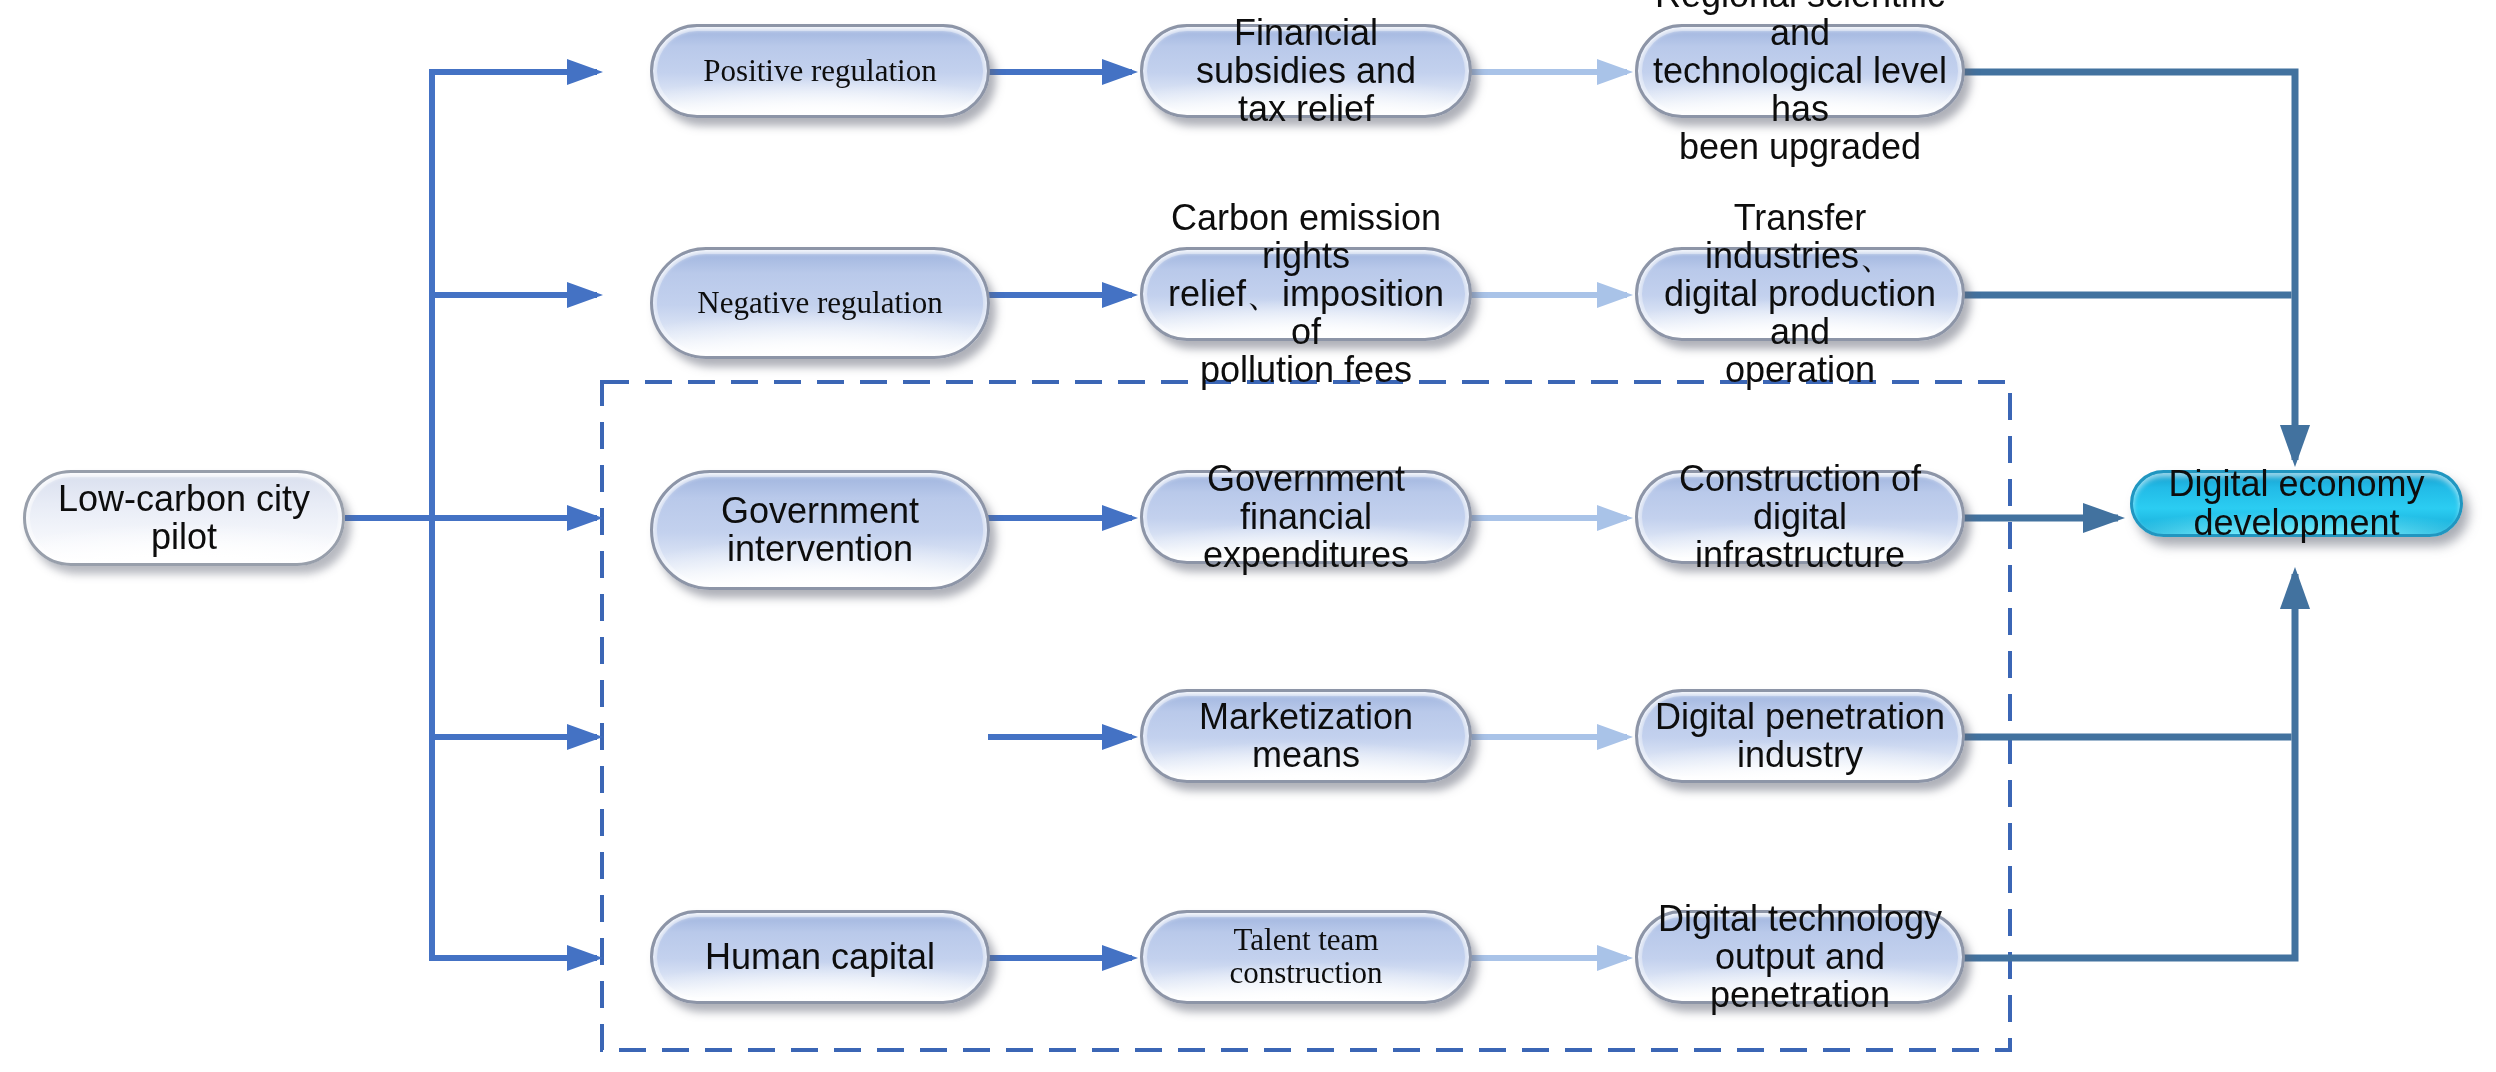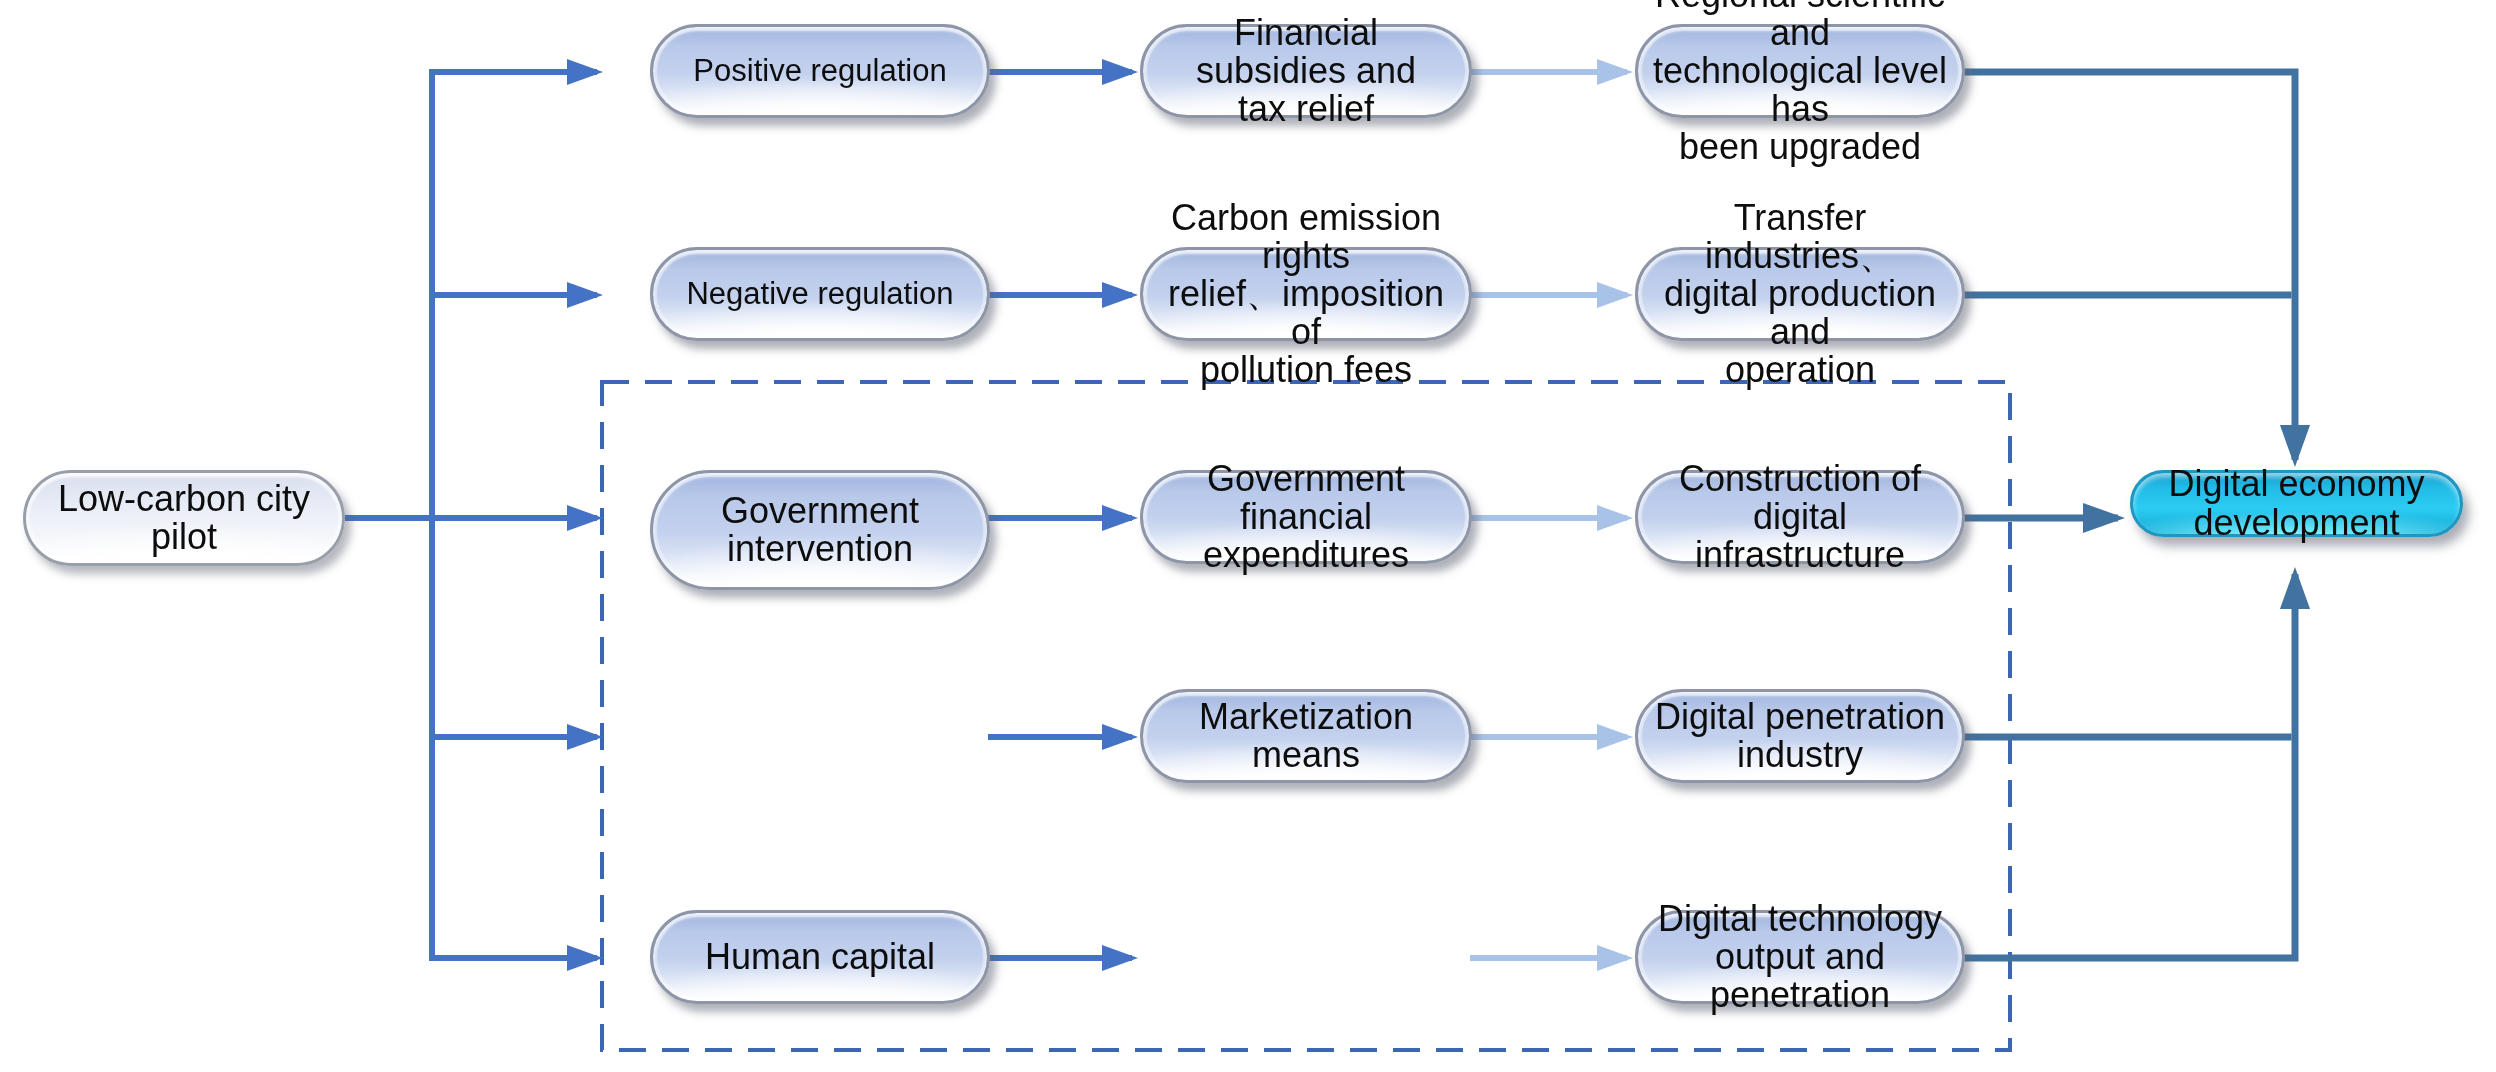--- a/index.html
+++ b/index.html
@@ -44,21 +44,21 @@
   .node.cyan{
     background:
       radial-gradient(ellipse 105% 85% at 50% 115%, rgba(255,255,255,0.95) 4%, rgba(120,240,255,0.95) 22%, rgba(70,220,248,0) 62%),
       linear-gradient(180deg,#179fce 0%,#22bbe7 24%,#2bcdf2 58%,#14a6d3 100%);
     border:3px solid #2196c0;
     box-shadow:
       inset 0 4px 5px rgba(255,255,255,0.55),
       6px 9px 11px rgba(100,105,120,0.55);
   }
   .serif{
-    font-family:Liberation Sans, sans-serif;
+    font-family:Liberation Serif, serif;
     font-size:31px;
   }
 </style>
 </head>
 <body>
 
 <div id="canvas">
 
   <svg id="connectors" viewBox="0 0 2496 1072" xmlns="http://www.w3.org/2000/svg">
     <defs>
@@ -100,33 +100,35 @@
     <path d="M1963 72 L2295 72 L2295 460" stroke="#42729F" stroke-width="7" fill="none" marker-end="url(#mSteel)"></path>
     <path d="M1963 295 H 2291.5" stroke="#42729F" stroke-width="7" fill="none"></path>
     <path d="M1963 518 H 2118" stroke="#42729F" stroke-width="7" fill="none" marker-end="url(#mSteel)"></path>
     <path d="M1963 737 H 2291.5" stroke="#42729F" stroke-width="7" fill="none"></path>
     <path d="M1963 958 L2295 958 L2295 574" stroke="#42729F" stroke-width="7" fill="none" marker-end="url(#mSteel)"></path>
   </svg>
 
   <div class="node white" style="left:23px;top:470px;width:322px;height:96px">Low-carbon city pilot</div>
 
   <div class="node blue serif" style="left:650px;top:24px;width:340px;height:94px">Positive regulation</div>
-  <div class="node blue serif" style="left:650px;top:247px;width:340px;height:94px">Negative regulation</div>
+  <div class="node blue serif" style="left:650px;top:247px;width:340px;height:112px">Negative regulation</div>
   <div class="node blue" style="left:650px;top:470px;width:340px;height:120px">Government
 intervention</div>
   <div class="node blue" style="left:650px;top:910px;width:340px;height:94px">Human capital</div>
 
   <div class="node blue" style="left:1140px;top:24px;width:332px;height:94px">Financial subsidies and
 tax relief</div>
   <div class="node blue" style="left:1140px;top:247px;width:332px;height:94px">Carbon emission rights
 relief、imposition of
 pollution fees</div>
   <div class="node blue" style="left:1140px;top:470px;width:332px;height:94px">Government financial
 expenditures</div>
   <div class="node blue" style="left:1140px;top:689px;width:332px;height:94px">Marketization means</div>
+  <div class="node blue serif" style="left:1140px;top:910px;width:332px;height:94px">Talent team
+construction</div>
 
   <div class="node blue" style="left:1635px;top:24px;width:330px;height:94px">Regional scientific and
 technological level has
 been upgraded</div>
   <div class="node blue" style="left:1635px;top:247px;width:330px;height:94px">Transfer industries、
 digital production and
 operation</div>
   <div class="node blue" style="left:1635px;top:470px;width:330px;height:94px">Construction of digital
 infrastructure</div>
   <div class="node blue" style="left:1635px;top:689px;width:330px;height:94px">Digital penetration

